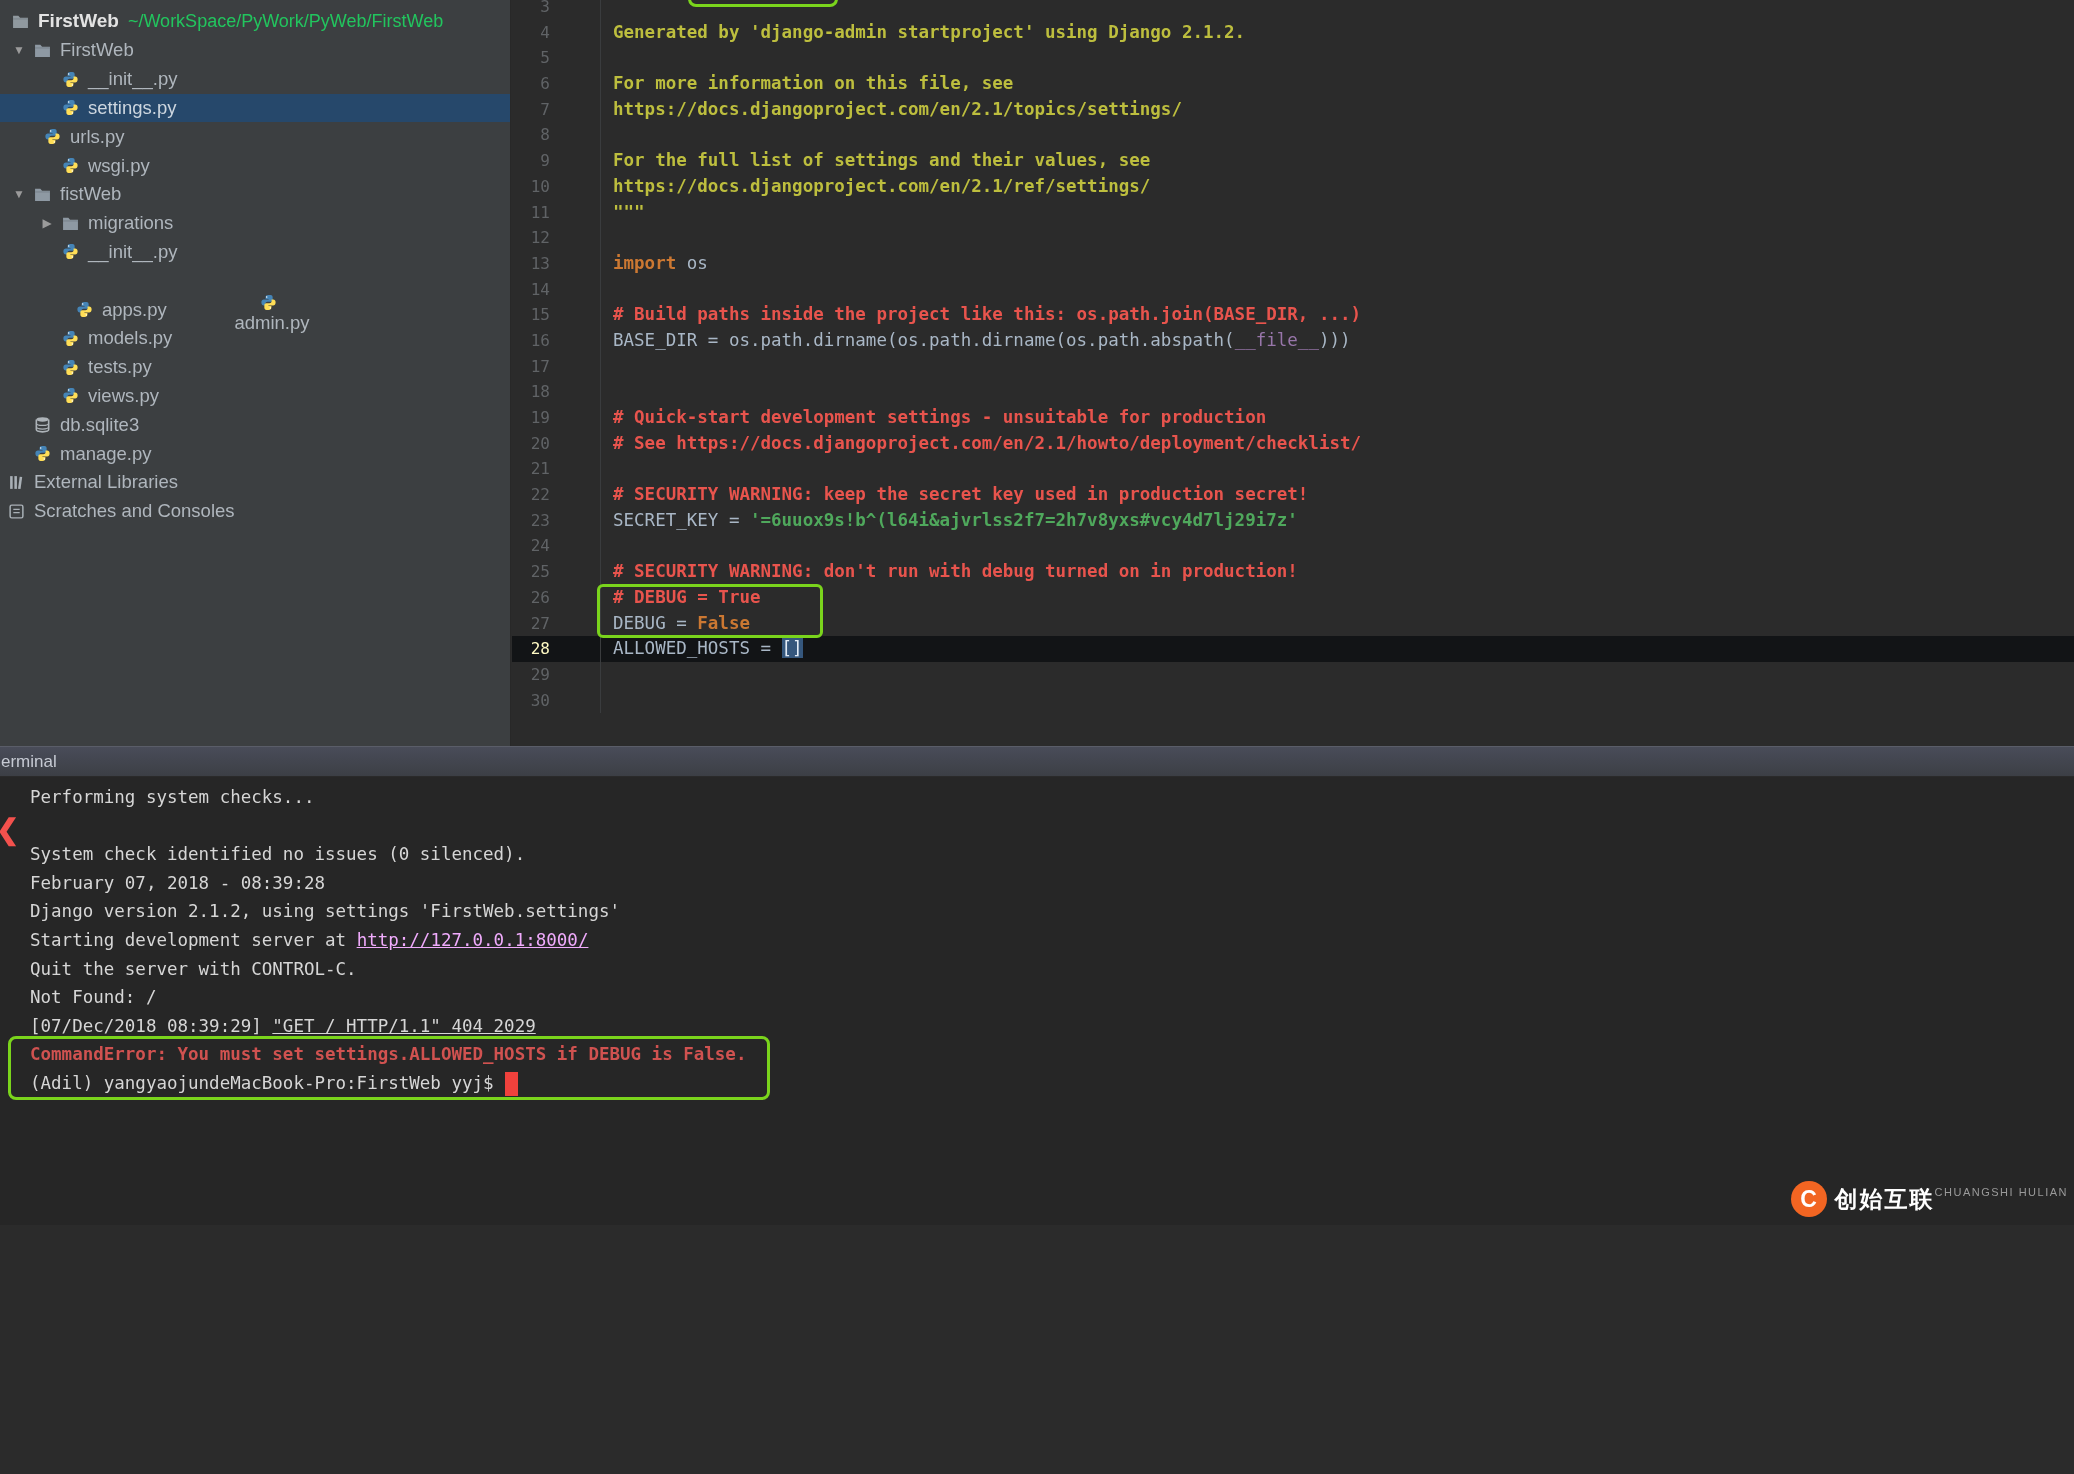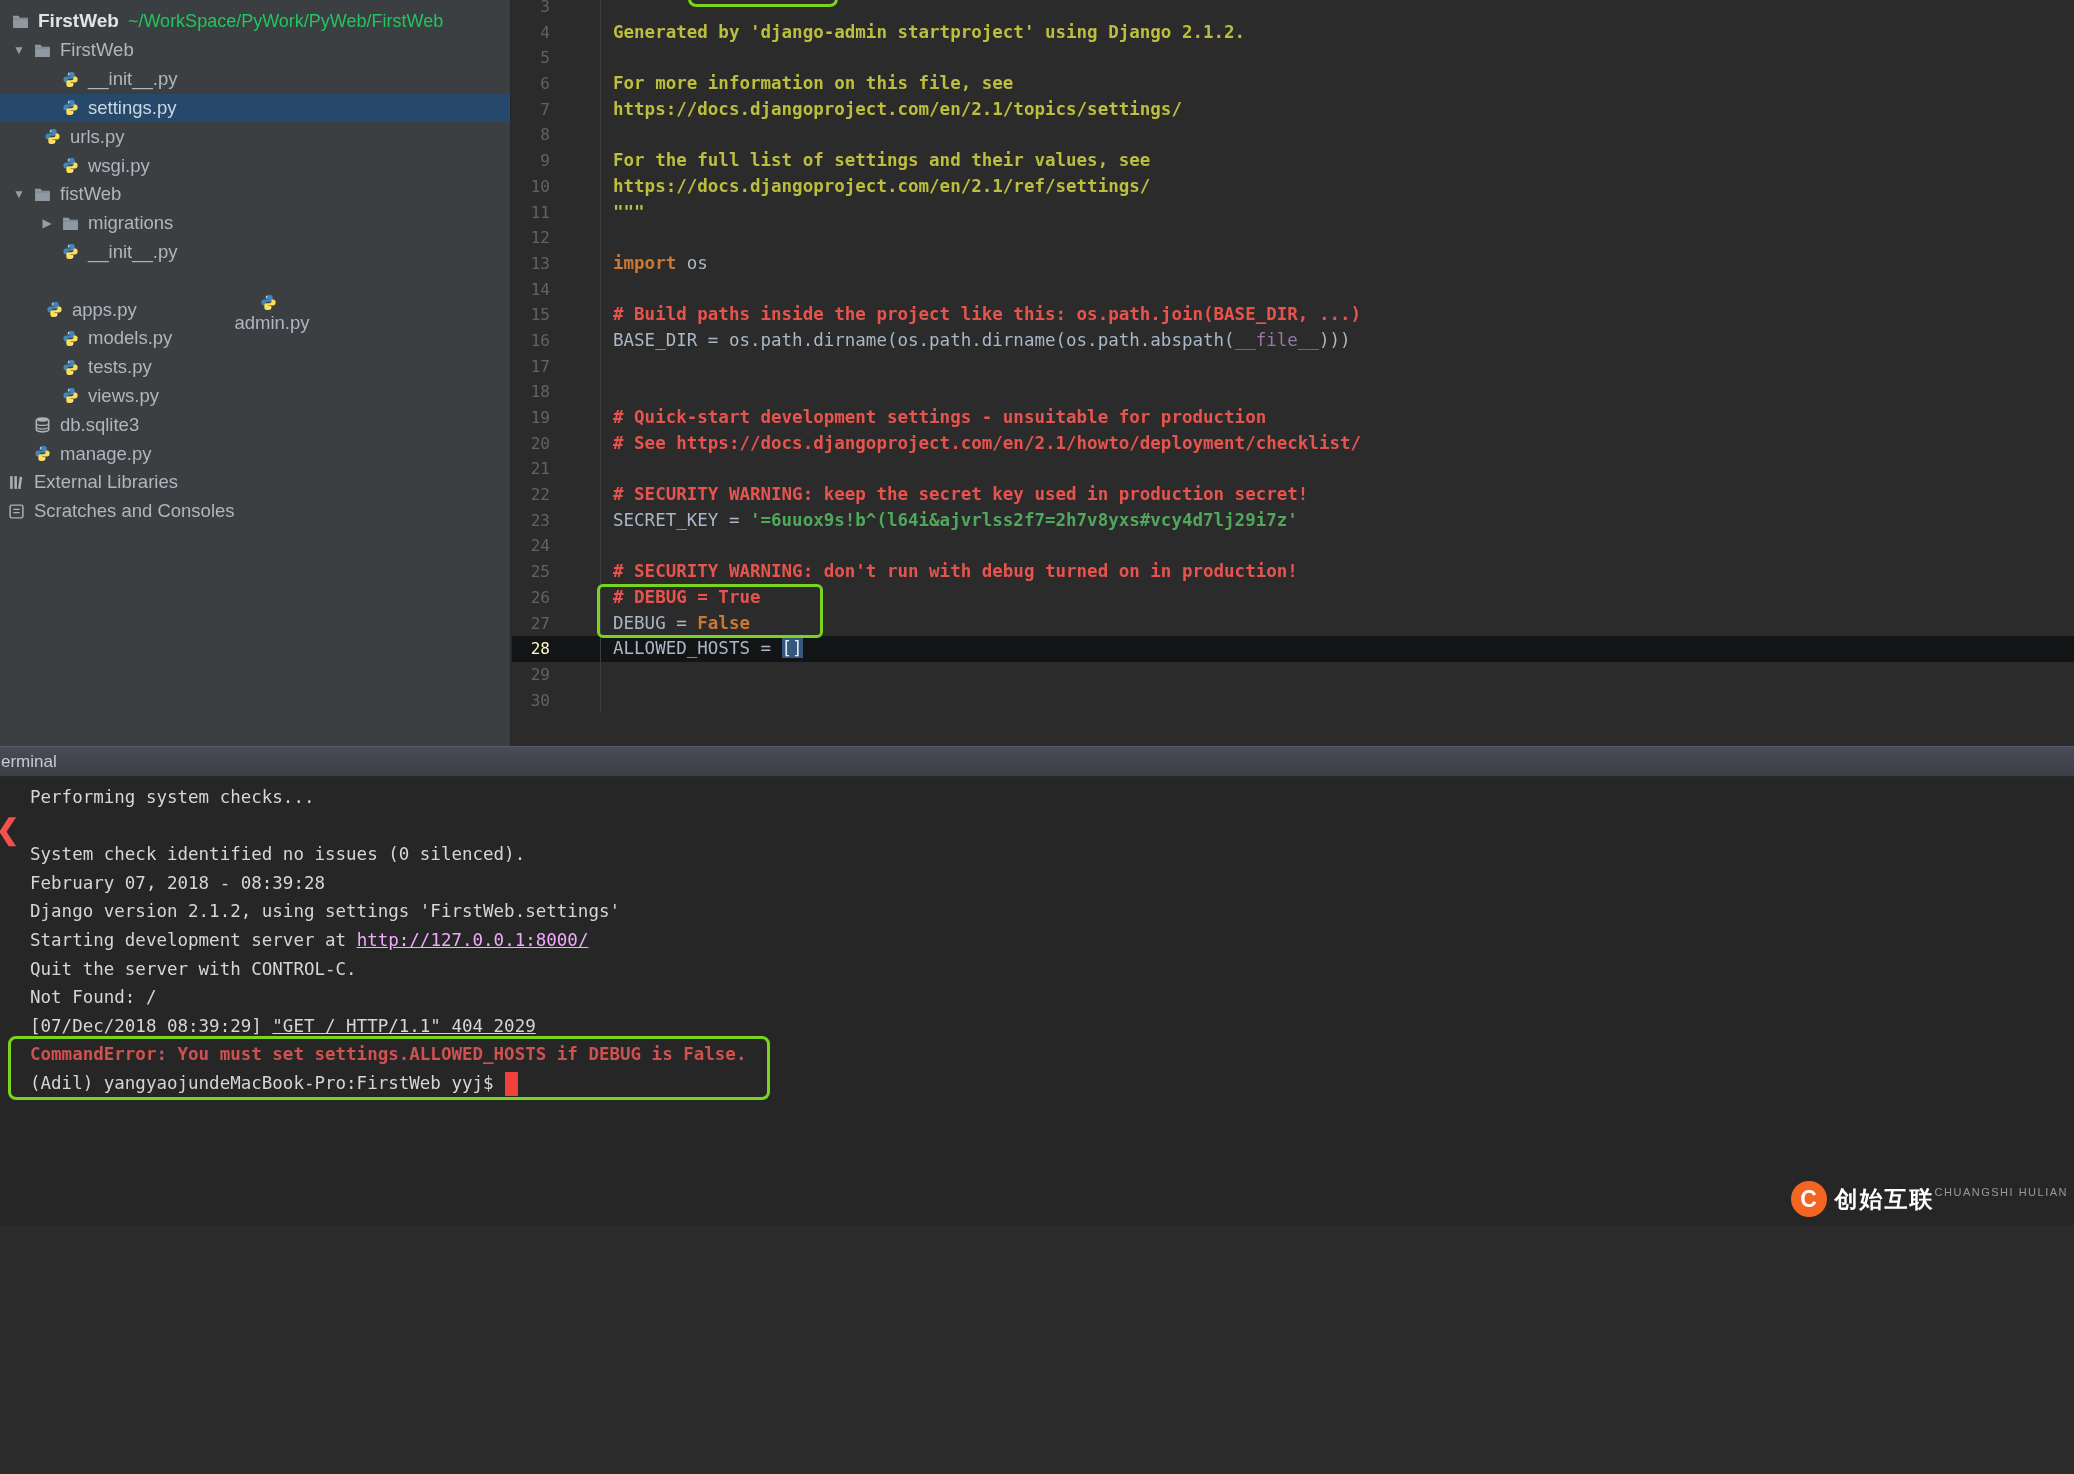--- a/index.html
+++ b/index.html
@@ -214,21 +214,21 @@
           <span class="icon">
             <svg width="17" height="17" viewBox="0 0 16 16">
               <path d="M8 1C6 1 5.3 1.9 5.3 3v1.6h2.8v.6H3.6C2.3 5.2 1.3 6 1.3 8s1 2.8 2.3 2.8h1.5V9.2c0-1.1.9-1.9 2-1.9h3.1c1 0 1.7-.8 1.7-1.8V3c0-1.1-.8-2-2-2z" fill="#4584b6"></path>
               <path d="M8 15c2 0 2.7-.9 2.7-2v-1.6H7.9v-.6h4.5c1.3 0 2.3-.8 2.3-2.8s-1-2.8-2.3-2.8h-1.5v1.6c0 1.1-.9 1.9-2 1.9H5.8c-1 0-1.7.8-1.7 1.8V13c0 1.1.8 2 2 2z" fill="#ffde57"></path>
               <circle cx="6.3" cy="2.9" r=".7" fill="#fff"></circle>
               <circle cx="9.7" cy="13.1" r=".7" fill="#fff"></circle>
             </svg>
           </span>
           <span class="tlabel">admin.py</span>
         </div>
-        <div class="trow" style="padding-left: 18px;">
+        <div class="trow" style="padding-left: 48px;">
           <span class="arrow"></span>
           <span class="icon">
             <svg width="17" height="17" viewBox="0 0 16 16">
               <path d="M8 1C6 1 5.3 1.9 5.3 3v1.6h2.8v.6H3.6C2.3 5.2 1.3 6 1.3 8s1 2.8 2.3 2.8h1.5V9.2c0-1.1.9-1.9 2-1.9h3.1c1 0 1.7-.8 1.7-1.8V3c0-1.1-.8-2-2-2z" fill="#4584b6"></path>
               <path d="M8 15c2 0 2.7-.9 2.7-2v-1.6H7.9v-.6h4.5c1.3 0 2.3-.8 2.3-2.8s-1-2.8-2.3-2.8h-1.5v1.6c0 1.1-.9 1.9-2 1.9H5.8c-1 0-1.7.8-1.7 1.8V13c0 1.1.8 2 2 2z" fill="#ffde57"></path>
               <circle cx="6.3" cy="2.9" r=".7" fill="#fff"></circle>
               <circle cx="9.7" cy="13.1" r=".7" fill="#fff"></circle>
             </svg>
           </span>
           <span class="tlabel">apps.py</span>

